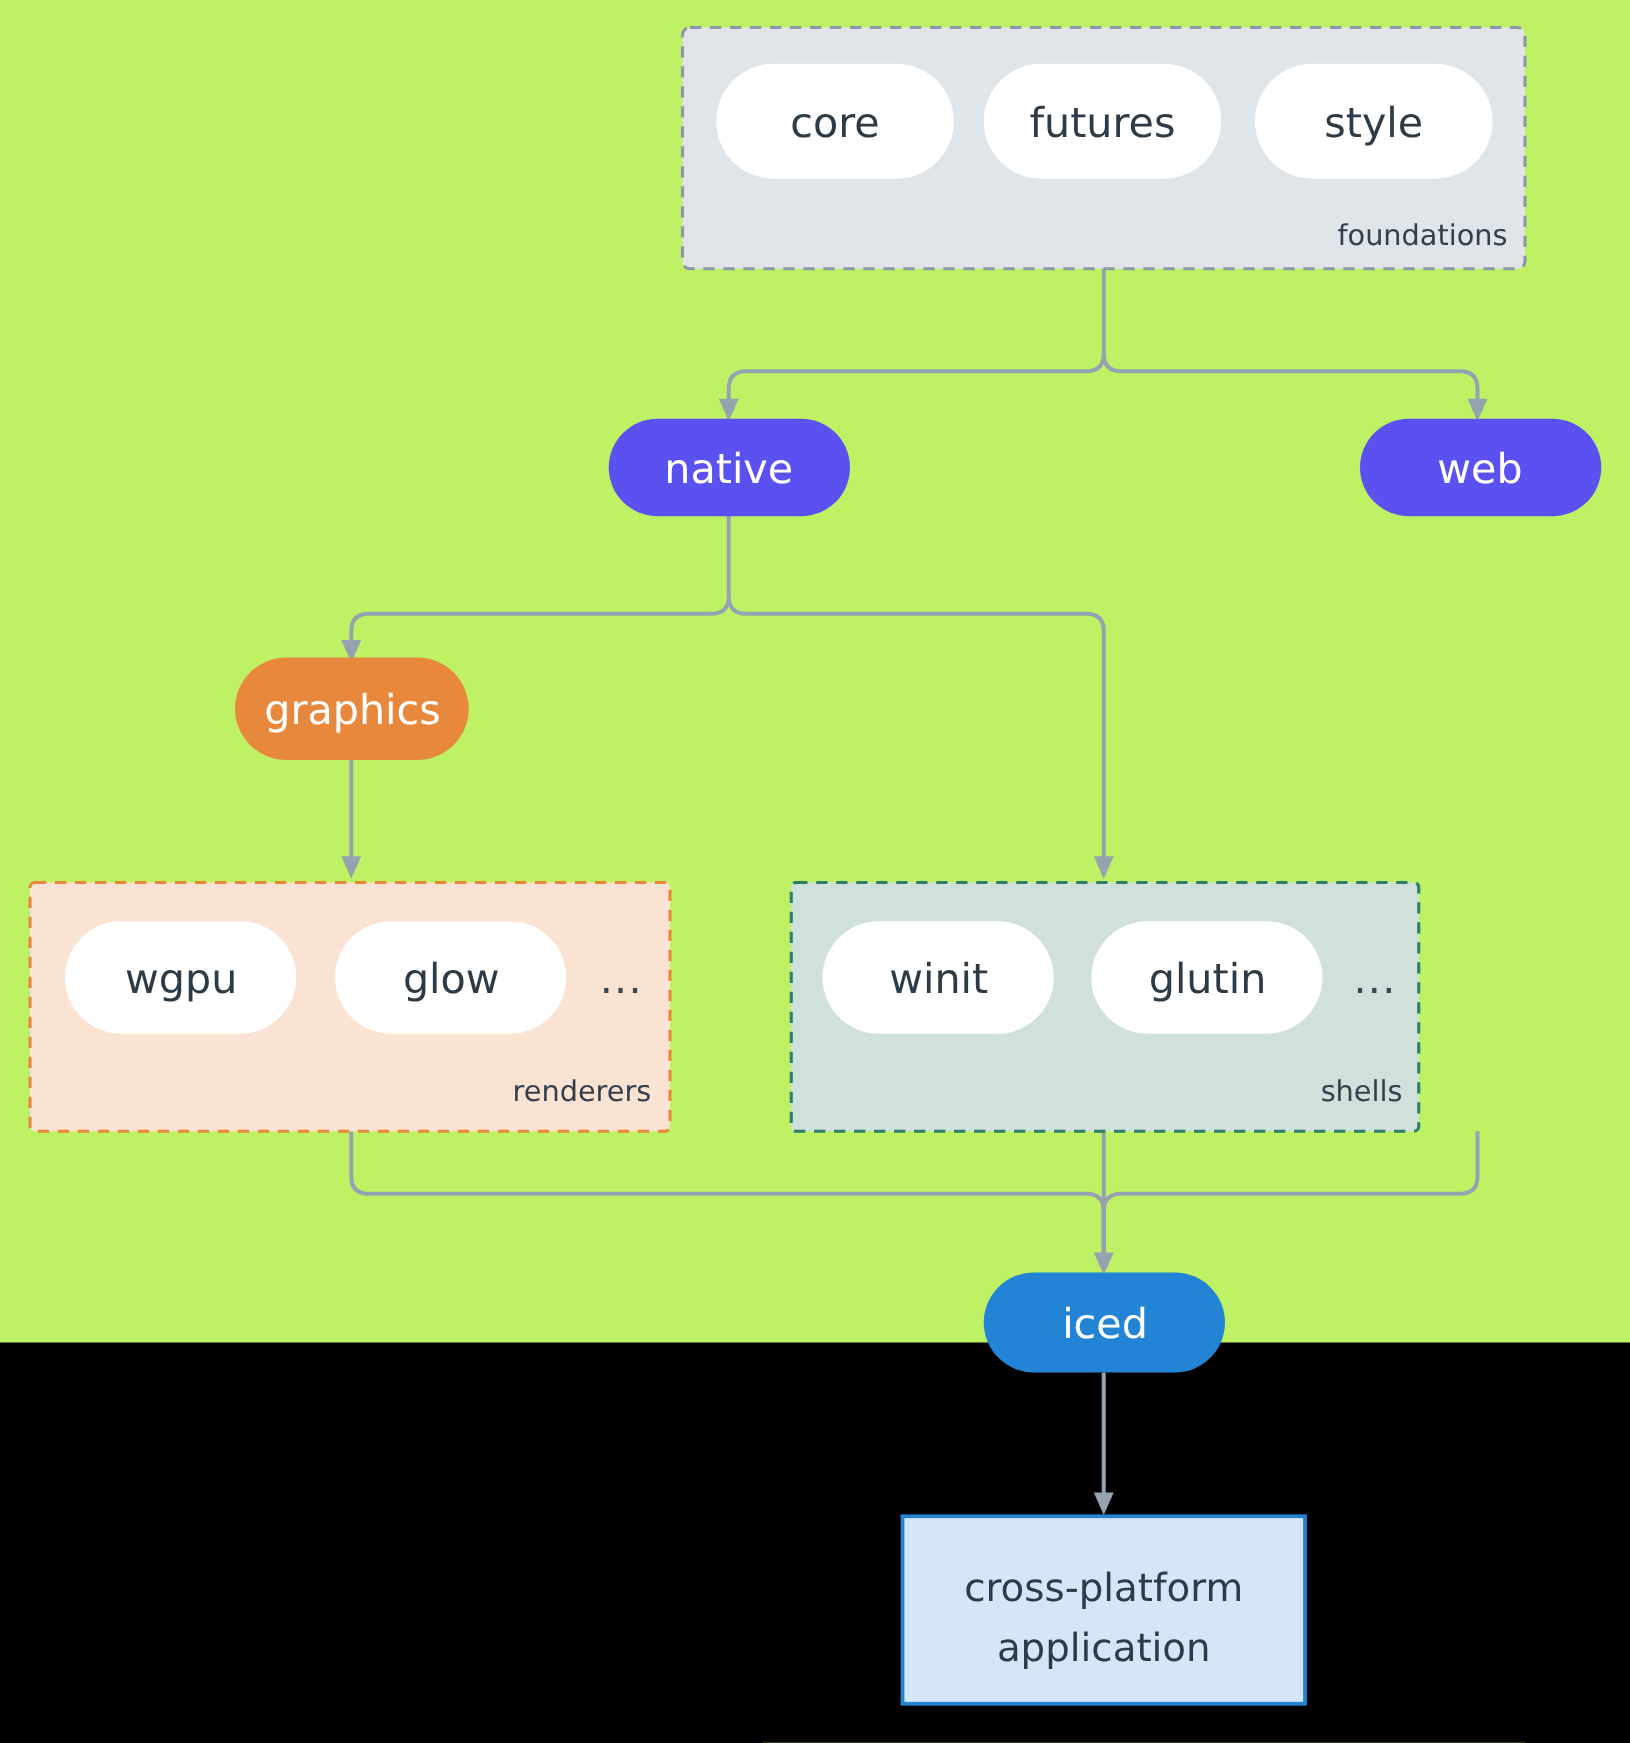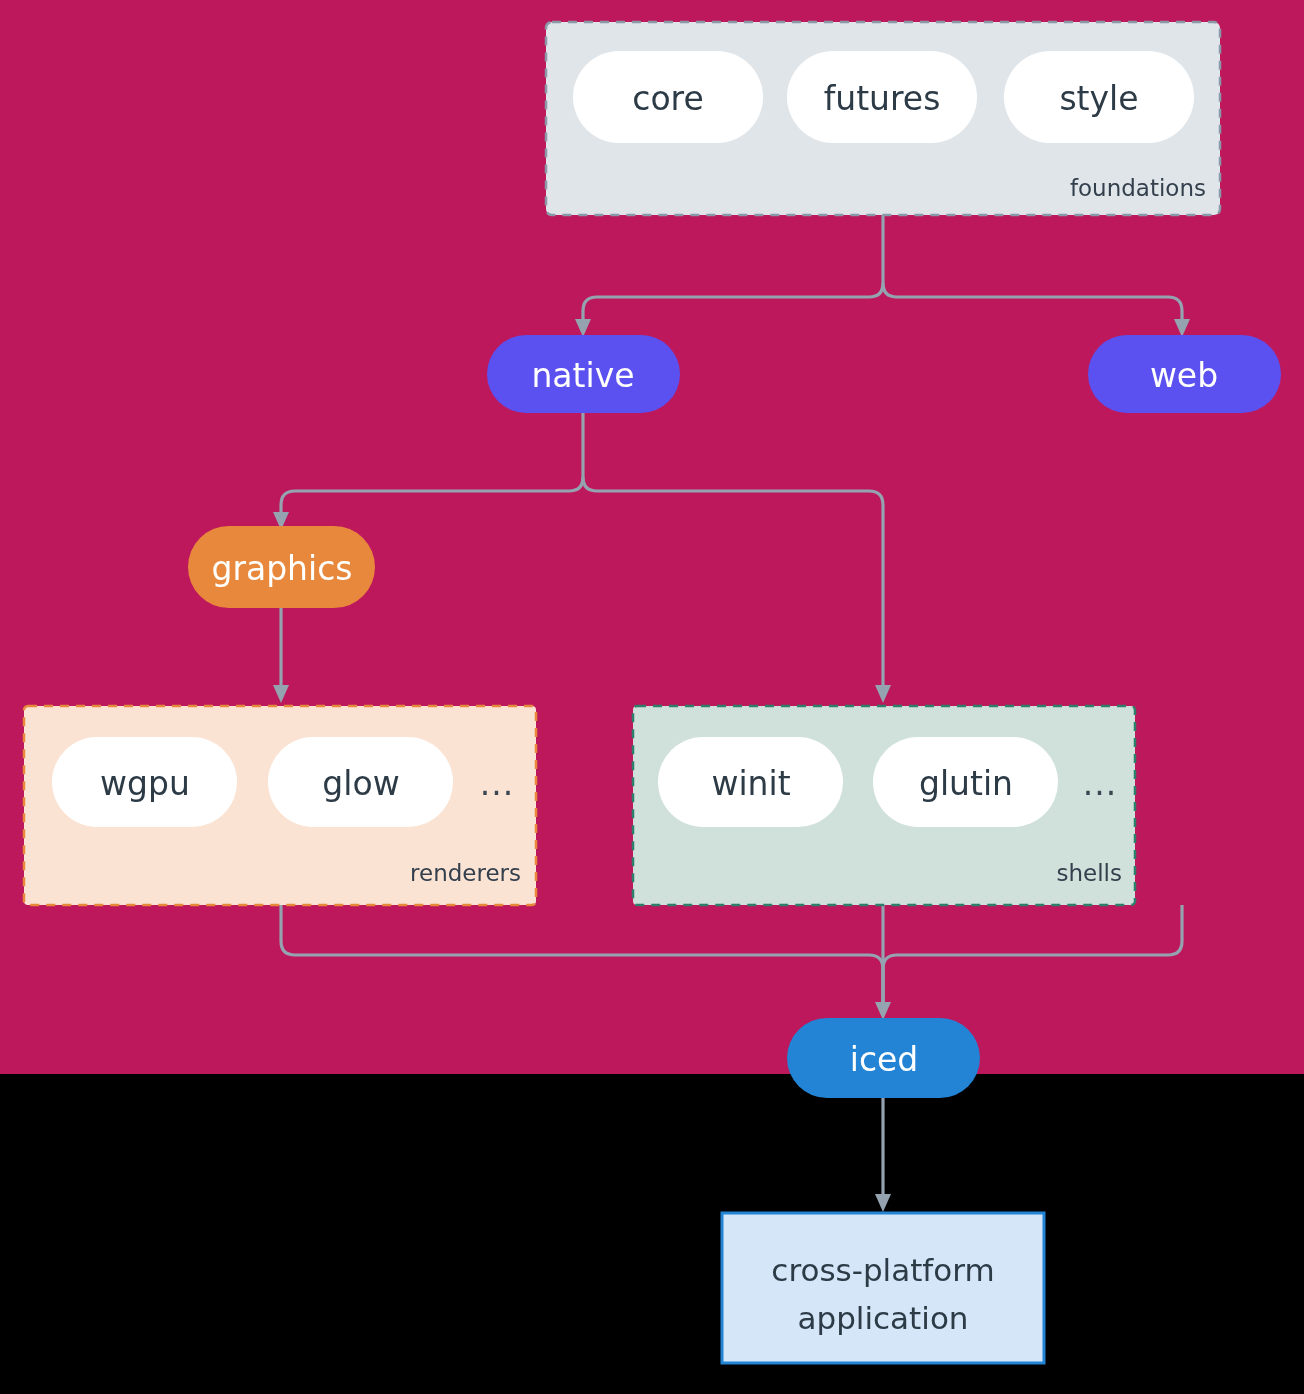--- a/index.html
+++ b/index.html
@@ -10,21 +10,21 @@
   body {
     width: 1304px;
     height: 1394px;
     font-family: "DejaVu Sans", sans-serif;
     overflow: hidden;
   }
   #diagram-root {
     position: relative;
     width: 1304px;
     height: 1074px;
-    background: #be185d;
+    background: #bef264;
   }
   svg.layer {
     position: absolute;
     top: 0;
     left: 0;
     width: 1304px;
     height: 1394px;
   }
   .grp-label {
     font-size: 23px;

